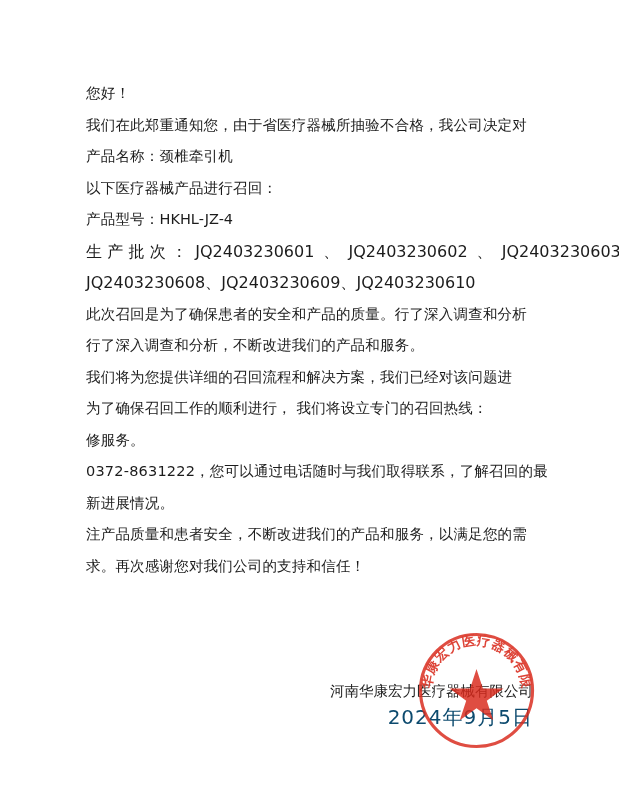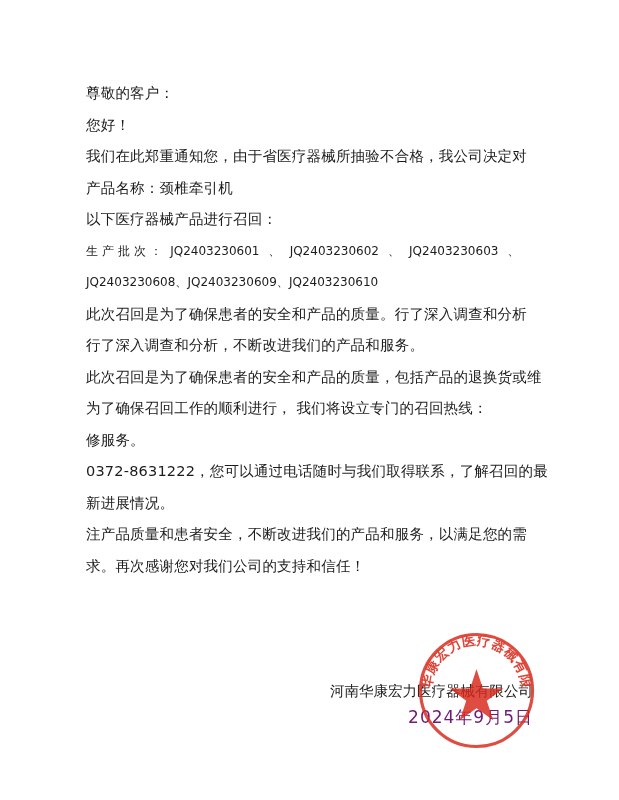--- a/index.html
+++ b/index.html
@@ -34,21 +34,21 @@
 
   .line {
     font-size: 14.5px;
     line-height: 31.5px;
     letter-spacing: 0.2px;
     white-space: nowrap;
     color: #1c1c1c;
   }
 
   .batch-line {
-    font-size: 12px;
+    font-size: 16px;
     letter-spacing: 0.1px;
   }
 
   .ascii {
     font-family: "DejaVu Sans", "Liberation Sans", sans-serif;
     letter-spacing: 0px;
   }
 
   .sep {
     padding: 0 4px;
@@ -65,24 +65,24 @@
     top: 678px;
     text-align: right;
   }
   .sign-company {
     font-size: 14.5px;
     line-height: 26px;
     white-space: nowrap;
     color: #1c1c1c;
   }
   .sign-date {
-    font-size: 17px;
+    font-size: 20px;
     line-height: 26px;
     white-space: nowrap;
-    color: #701a75;
+    color: #0c4a6e;
     letter-spacing: 1px;
   }
 
   
   .seal {
     position: absolute;
     left: 417px;
     top: 631px;
     width: 119px;
     height: 119px;
@@ -102,45 +102,47 @@
     letter-spacing: 0.5px;
   }
 </style>
 </head>
 <body>
 
 <div class="page">
 
   <div class="doc-body">
 
-    <div class="line">尊敬的客户：</div>
 
     <div class="line">您好！</div>
 
     <div class="line">我们在此郑重通知您，由于省医疗器械所抽验不合格，我公司决定对</div>
     <div class="line">
       <span>产品名称：</span><span>颈椎牵引机</span>
     </div>
 
     <div class="line">以下医疗器械产品进行召回：</div>
 
+    <div class="line">
+      <span>产品型号：</span><span class="ascii">HKHL-JZ-4</span>
+    </div>
 
     <div class="line batch-line">
       <span>生 产 批 次 ：</span><span class="sep"></span><span class="ascii">JQ2403230601</span><span class="sep-wide">、</span><span class="ascii">JQ2403230602</span><span class="sep-wide">、</span><span class="ascii">JQ2403230603</span><span class="sep-wide">、</span>
     </div>
 
 
     <div class="line batch-line">
       <span class="ascii">JQ2403230608</span><span>、</span><span class="ascii">JQ2403230609</span><span>、</span><span class="ascii">JQ2403230610</span>
     </div>
 
     <div class="line">此次召回是为了确保患者的安全和产品的质量。行了深入调查和分析</div>
     <div class="line">行了深入调查和分析，不断改进我们的产品和服务。</div>
 
-    <div class="line">此次召回是为了确保患者的安全和产品的质量，包括产品的退换货或维</div>
+    <div class="line">我们将为您提供详细的召回流程和解决方案，我们已经对该问题进</div>
     <div class="line">为了确保召回工作的顺利进行，  我们将设立专门的召回热线：</div>
 
     <div class="line">修服务。</div>
     <div class="line">0372-8631222，您可以通过电话随时与我们取得联系，了解召回的最</div>
     <div class="line">新进展情况。</div>
 
     <div class="line">注产品质量和患者安全，不断改进我们的产品和服务，以满足您的需</div>
     <div class="line">求。再次感谢您对我们公司的支持和信任！</div>
 
   </div>

